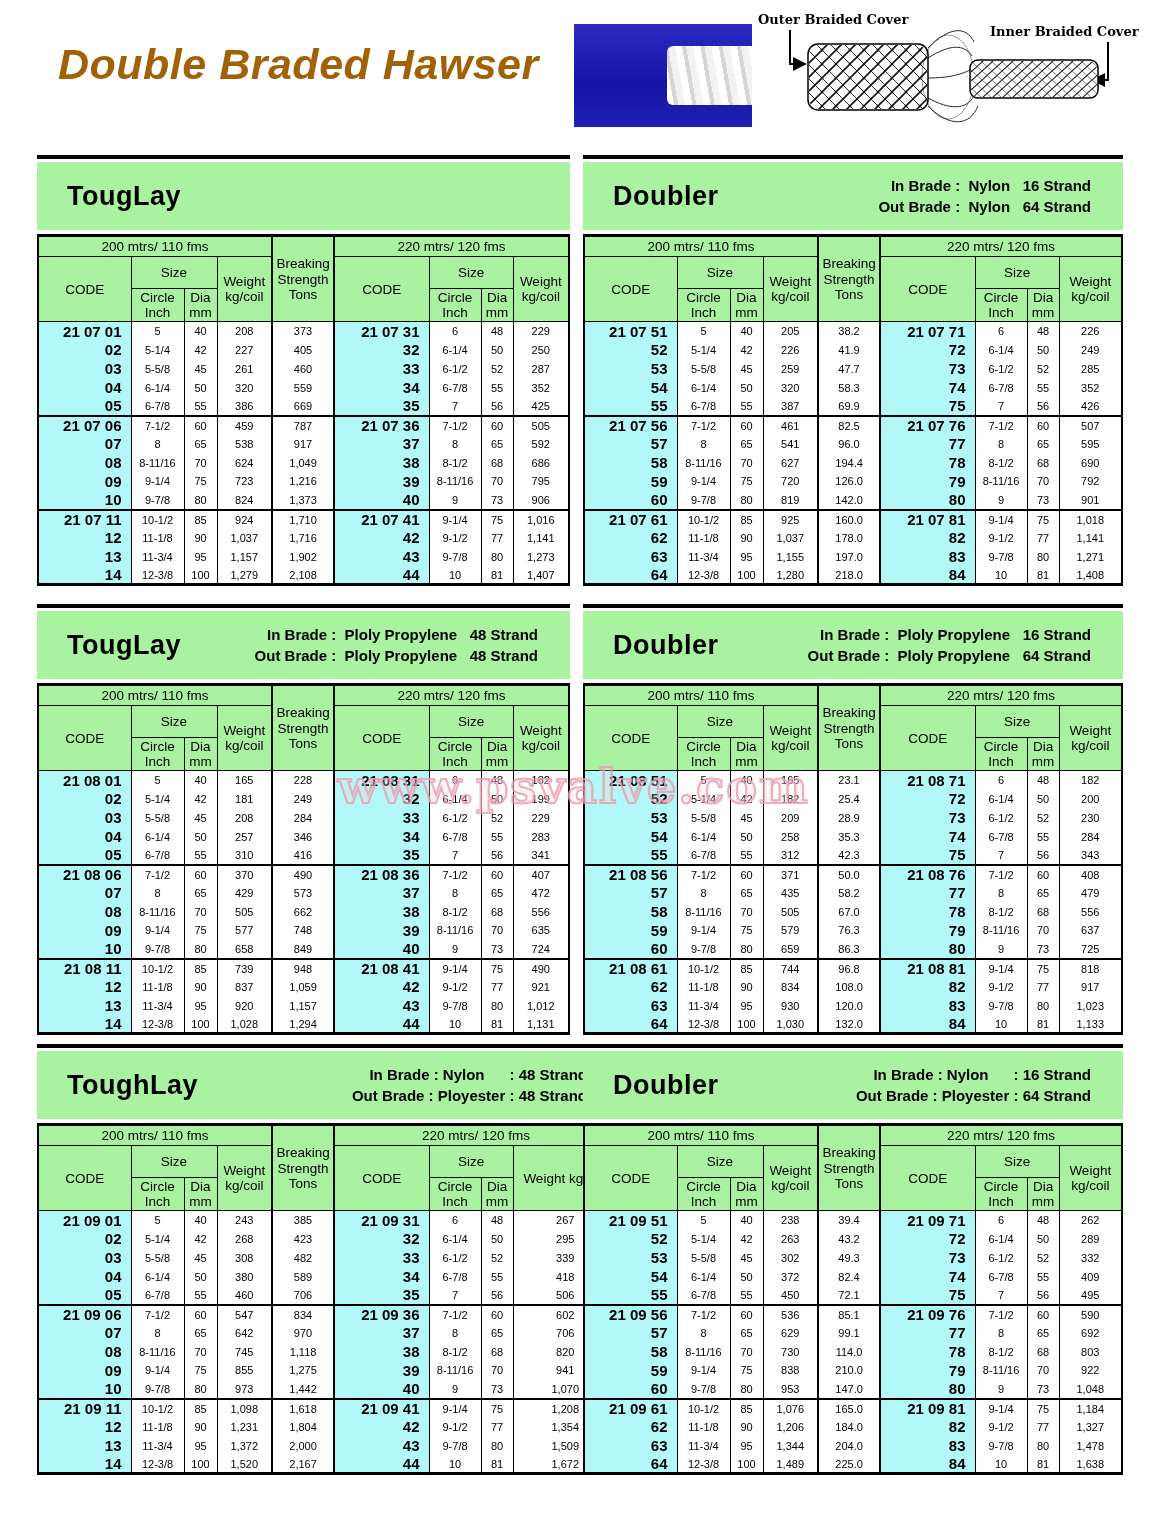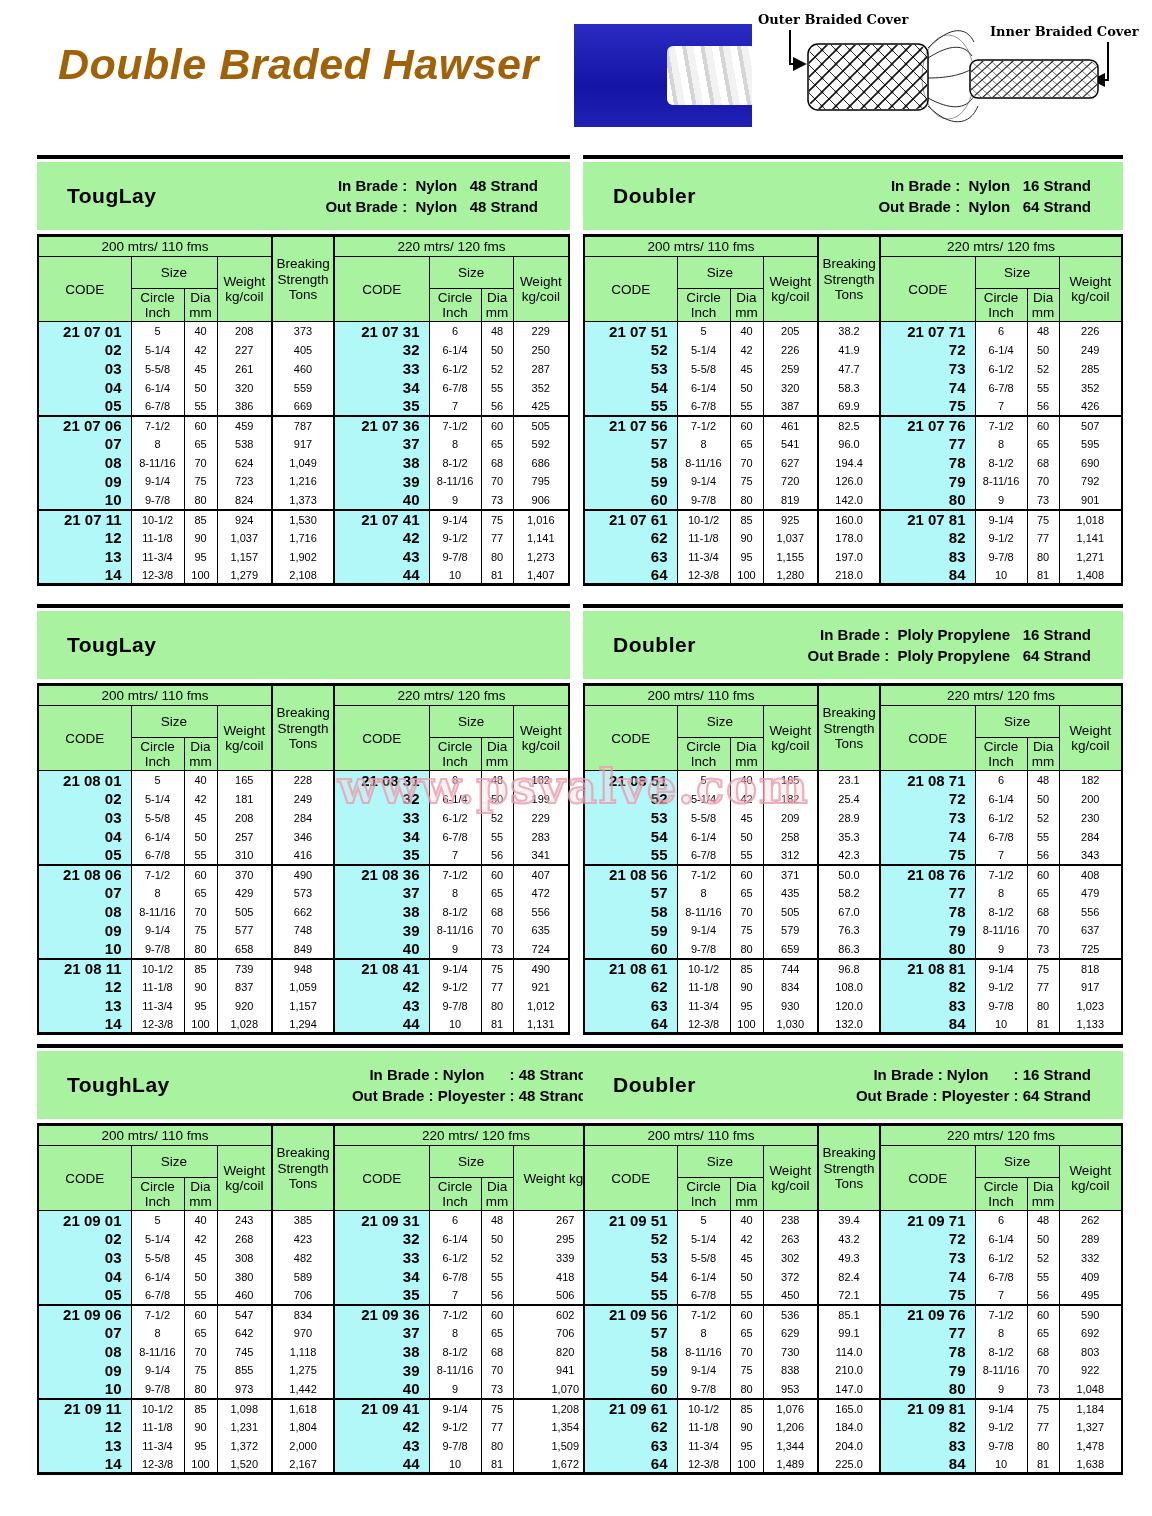--- a/index.html
+++ b/index.html
@@ -21,21 +21,21 @@
   
   .tblock{position:absolute;border-top:4px solid #000;padding-top:3px;z-index:1}
   .tblock:nth-of-type(1){left:37px;top:155px;width:533px}
   .tblock:nth-of-type(2){left:583px;top:155px;width:540px}
   .tblock:nth-of-type(3){left:37px;top:604px;width:533px}
   .tblock:nth-of-type(4){left:583px;top:604px;width:540px}
   .tblock:nth-of-type(5){left:37px;top:1044px;width:582px}
   .tblock:nth-of-type(6){left:583px;top:1044px;width:540px}
 
   .band{height:68px;background:#a9f2a0;display:flex;align-items:center;justify-content:space-between;margin-bottom:4px}
-  .t-title{font-size:21px;font-weight:bold;padding-left:30px;letter-spacing:.5px;white-space:nowrap}
+  .t-title{font-size:27px;font-weight:bold;padding-left:30px;letter-spacing:.5px;white-space:nowrap}
   .t-info{text-align:right;padding-right:32px;font-size:15px;font-weight:bold;line-height:21px;white-space:pre}
 
   table{border-collapse:collapse;width:100%;table-layout:fixed;border:2px solid #000;border-top:3px solid #000;border-bottom:3px solid #000}
   col.c0{width:93px}col.c1{width:53px}col.c2{width:33px}col.c3{width:55px}col.c4{width:62px}
   col.c5{width:95px}col.c6{width:52px}col.c7{width:32px}
   th{background:#a9f2a0;border:1px solid #000;font-weight:normal;font-size:13.5px;line-height:1.12;padding:1px 2px;text-align:center;vertical-align:middle}
   thead tr:nth-child(1){height:21px}
   thead tr:nth-child(2){height:32px}
   thead tr:nth-child(3){height:33px}
   tbody tr{height:18.8px}
@@ -87,21 +87,20 @@
   <rect x="218" y="52" rx="8" width="128" height="38" fill="#fff" stroke="#000" stroke-width="1.5"></rect>
   <rect x="219" y="53" rx="8" width="126" height="36" fill="url(#braidB)" stroke="none"></rect>
 </svg>
 
 <div id="watermark">www.psvalve.com</div>
 
 <div id="tables">
     <div class="tblock">
       <div class="band">
         <div class="t-title">TougLay</div>
-        <div class="t-info"><div>In Brade :  Nylon   48 Strand</div><div>Out Brade :  Nylon   48 Strand</div></div>
       </div>
       <table>
         <colgroup>
           <col class="c0">
           <col class="c1">
           <col class="c2">
           <col class="c3">
           <col class="c4">
           <col class="c5">
           <col class="c6">
@@ -238,21 +237,21 @@
             <td class="code code2">40</td>
             <td>9</td>
             <td>73</td>
             <td>906</td>
           </tr>
           <tr>
             <td class="code">21 07 11</td>
             <td>10-1/2</td>
             <td>85</td>
             <td>924</td>
-            <td class="bs">1,530</td>
+            <td class="bs">1,710</td>
             <td class="code code2">21 07 41</td>
             <td>9-1/4</td>
             <td>75</td>
             <td>1,016</td>
           </tr>
           <tr>
             <td class="code">12</td>
             <td>11-1/8</td>
             <td>90</td>
             <td>1,037</td>
@@ -479,20 +478,21 @@
             <td>10</td>
             <td>81</td>
             <td>1,408</td>
           </tr>
         </tbody>
       </table>
     </div>
     <div class="tblock">
       <div class="band">
         <div class="t-title">TougLay</div>
+        <div class="t-info"><div>In Brade :  Ploly Propylene   48 Strand</div><div>Out Brade :  Ploly Propylene   48 Strand</div></div>
       </div>
       <table>
         <colgroup>
           <col class="c0">
           <col class="c1">
           <col class="c2">
           <col class="c3">
           <col class="c4">
           <col class="c5">
           <col class="c6">

